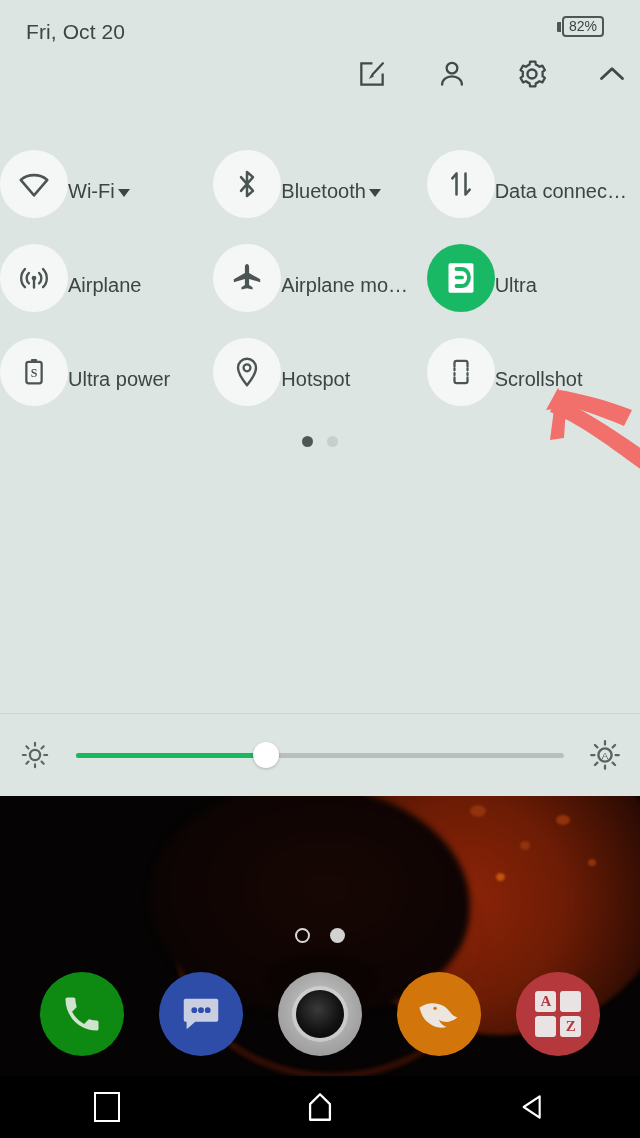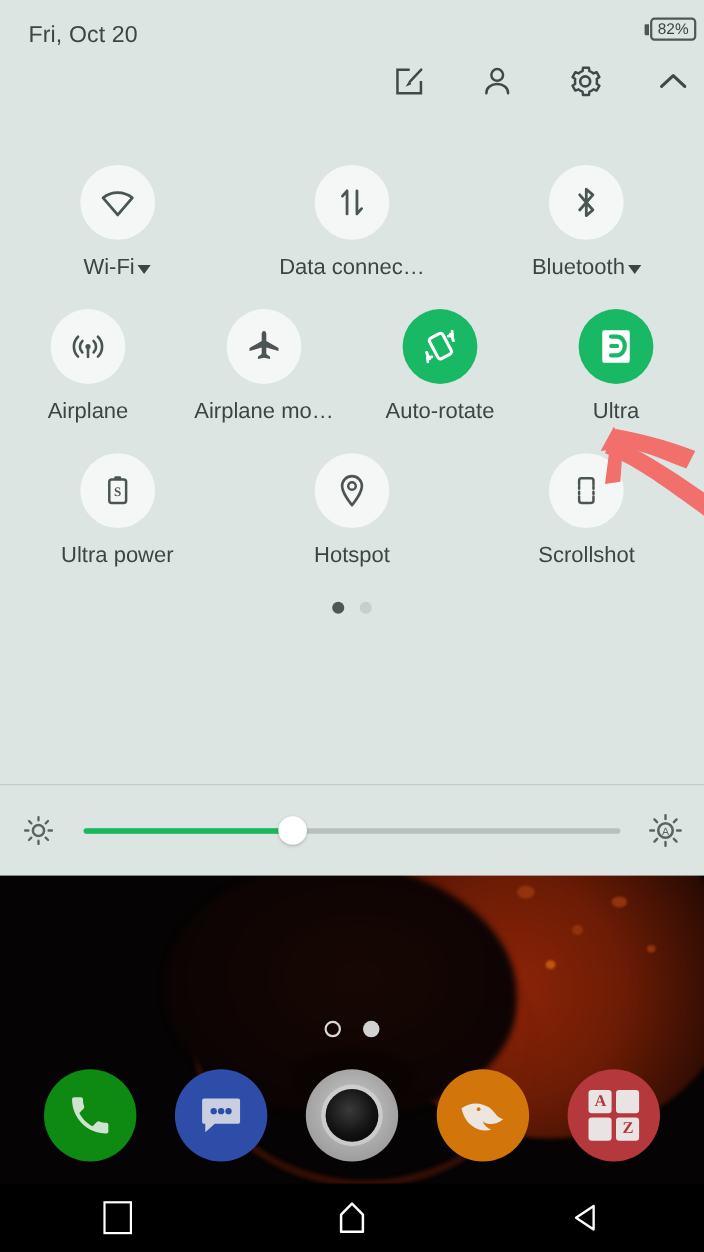--- a/index.html
+++ b/index.html
@@ -73,30 +73,30 @@
   .nav-recents{width:26px;height:30px;border:2.5px solid #fff;box-sizing:border-box;}
 
   
   .panel{
     position:absolute;left:0;top:0;width:640px;height:713px;
     background:#dde5e3;
   }
   .qs-header{position:relative;height:120px;padding-left:35px;}
   .qs-date{position:absolute;left:26px;top:20px;font-size:21px;color:#3c4644;letter-spacing:.1px;}
   .qs-time{position:absolute;left:24px;top:52px;font-size:42px;color:#2b3433;font-weight:400;letter-spacing:.5px;}
-  .qs-battery{position:absolute;right:7px;top:16px;display:flex;align-items:center;}
+  .qs-battery{position:absolute;right:36px;top:16px;display:flex;align-items:center;}
   .bat-nub{width:4px;height:10px;background:#4d5856;border-radius:1px 0 0 1px;margin-right:1px;}
   .bat-body{border:2px solid #4d5856;border-radius:4px;padding:1px 5px;font-size:14px;color:#3a4443;line-height:15px;}
   .qs-header-icons{position:absolute;right:8px;top:54px;display:flex;align-items:center;gap:40px;}
   .hdr-icon{width:40px;height:40px;display:flex;align-items:center;justify-content:center;}
 
   
   .tiles{padding:4px 0 0 0;}
   .tile-row{display:flex;}
-  .tile{flex:1;display:flex;flex-direction:column;align-items:center;padding-top:26px;text-align:right;}
+  .tile{flex:1;display:flex;flex-direction:row;align-items:center;padding-top:26px;text-align:right;}
   .tile-circle{
     width:68px;height:68px;border-radius:50%;
     background:#f5f7f6;
     display:flex;align-items:center;justify-content:center;
   }
   .tile-circle.active{background:#19b865;}
   .tile-label{margin-top:14px;font-size:20px;color:#3b4544;white-space:nowrap;display:flex;align-items:center;gap:3px;}
   .caret{width:0;height:0;border-left:6px solid transparent;border-right:6px solid transparent;border-top:8px solid #3b4544;margin-top:3px;}
 
   
@@ -241,37 +241,37 @@
           </div>
           <div class="tile-label">
             <span>Wi-Fi</span>
             <span class="caret"></span>
           </div>
         </div>
 
         <div class="tile">
           <div class="tile-circle">
             <svg width="36" height="36" viewBox="0 0 24 24">
-              <path d="M9 19V5M9 5 6.2 8.2M15 5v14M15 19l2.8-3.2" fill="none" stroke="#4b5654" stroke-width="1.7" stroke-linecap="round" stroke-linejoin="round"></path>
-            </svg>
-          </div>
-          <div class="tile-label">
-            <span>Data connec…</span>
-          </div>
-        </div>
-
-        <div class="tile">
-          <div class="tile-circle">
-            <svg width="36" height="36" viewBox="0 0 24 24">
               <path d="M8 7.4 16 16.6 12 20V4l4 3.4L8 16.6" fill="none" stroke="#4b5654" stroke-width="1.7" stroke-linejoin="round" stroke-linecap="round"></path>
             </svg>
           </div>
           <div class="tile-label">
             <span>Bluetooth</span>
             <span class="caret"></span>
+          </div>
+        </div>
+
+        <div class="tile">
+          <div class="tile-circle">
+            <svg width="36" height="36" viewBox="0 0 24 24">
+              <path d="M9 19V5M9 5 6.2 8.2M15 5v14M15 19l2.8-3.2" fill="none" stroke="#4b5654" stroke-width="1.7" stroke-linecap="round" stroke-linejoin="round"></path>
+            </svg>
+          </div>
+          <div class="tile-label">
+            <span>Data connec…</span>
           </div>
         </div>
 
       </div>
 
       <div class="tile-row">
         <div class="tile">
           <div class="tile-circle">
             <svg width="38" height="38" viewBox="0 0 24 24">
               <circle cx="12" cy="12" r="1.5" fill="#4b5654"></circle>
@@ -291,34 +291,20 @@
           <div class="tile-circle">
             <svg width="36" height="36" viewBox="0 0 24 24">
               <path d="M12 2.6c.9 0 1.4.9 1.4 2v4.1l7.4 4.2v1.9l-7.4-2.2v4l2.3 1.6v1.4L12 18.8l-3.7.8v-1.4l2.3-1.6v-4l-7.4 2.2v-1.9l7.4-4.2V4.6c0-1.1.5-2 1.4-2z" fill="#4b5654"></path>
             </svg>
           </div>
           <div class="tile-label">
             <span>Airplane mo…</span>
           </div>
         </div>
 
-        <div class="tile">
-          <div class="tile-circle active">
-            <svg width="40" height="40" viewBox="0 0 24 24">
-              <rect x="8.2" y="5.6" width="8.2" height="12.6" rx="1.5" fill="none" stroke="#fff" stroke-width="1.7" transform="rotate(-28 12 12)"></rect>
-              <path d="M17.6 5.4a6.6 6.6 0 0 1 1.7 3.4" fill="none" stroke="#fff" stroke-width="1.6" stroke-linecap="round"></path>
-              <path d="M18.6 3.6l.3 2.5-2.5.2" fill="none" stroke="#fff" stroke-width="1.5" stroke-linecap="round" stroke-linejoin="round"></path>
-              <path d="M6.4 18.6a6.6 6.6 0 0 1-1.7-3.4" fill="none" stroke="#fff" stroke-width="1.6" stroke-linecap="round"></path>
-              <path d="M5.4 20.4l-.3-2.5 2.5-.2" fill="none" stroke="#fff" stroke-width="1.5" stroke-linecap="round" stroke-linejoin="round"></path>
-            </svg>
-          </div>
-          <div class="tile-label">
-            <span>Auto-rotate</span>
-          </div>
-        </div>
 
         <div class="tile">
           <div class="tile-circle active">
             <svg width="40" height="40" viewBox="0 0 24 24">
               <rect x="4.5" y="3.2" width="15" height="17.6" rx="1" fill="#ffffff"></rect>
               <path d="M9.3 6.6h3.1c2.6 0 4.4 2.2 4.4 5s-1.8 5.2-4.4 5.2H9.3" fill="none" stroke="#19b865" stroke-width="2.3" stroke-linecap="round" stroke-linejoin="round"></path>
               <path d="M9.3 11.7h3.4" fill="none" stroke="#19b865" stroke-width="2.1" stroke-linecap="round"></path>
             </svg>
           </div>
           <div class="tile-label">

